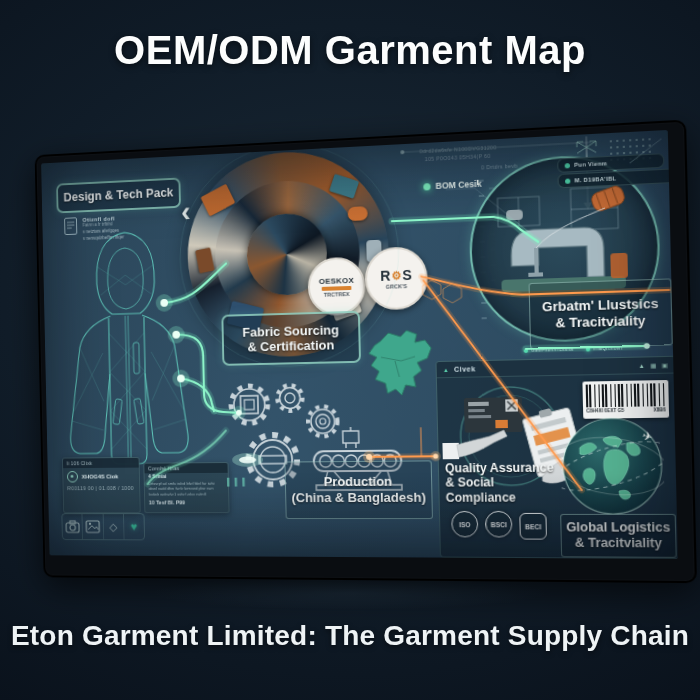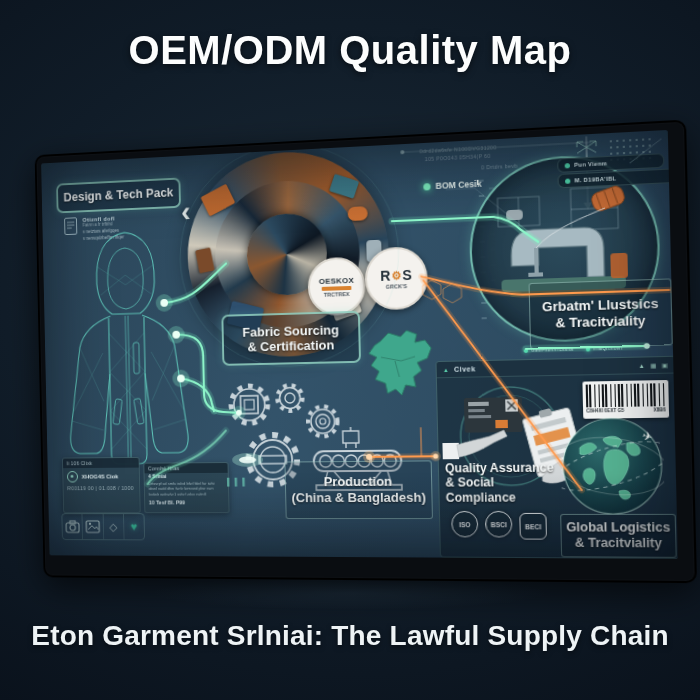--- a/index.html
+++ b/index.html
@@ -146,21 +146,21 @@
   .toolbar .cell{flex:1;display:flex;align-items:center;justify-content:center;border-right:1px solid rgba(150,200,195,.25);}
   .toolbar .cell:last-child{border-right:none;}
   .toolbar .uni{font-size:11px;color:#b9d2d4;line-height:1;}
   .toolbar .heart{color:#3ecba6;font-size:12px;text-shadow:0 0 5px rgba(62,203,166,.6);}
   
   .wire{stroke:#63cfc0;fill:none;}
 </style>
 </head>
 <body>
 
-<div class="page-title">OEM/ODM Quality Map</div>
+<div class="page-title">OEM/ODM Garment Map</div>
 
 <div class="monitor-shadow"></div>
 
 <div class="monitor">
   <div class="screen">
 
     <div class="dotgrid"></div>
     <div class="dashcol"></div>
     <div class="dashcol dashcol2"></div>
     <div class="code" style="left:395px;top:5px;">0drd2da6sfe N100DVG31200</div>
@@ -523,13 +523,13 @@
           <circle cx="146" cy="228" r="4" fill="#eafff5"></circle>
         <circle cx="206" cy="264" r="7" fill="rgba(140,255,210,.22)"></circle>
           <circle cx="206" cy="264" r="3" fill="#eafff5"></circle>
       </g>
     </svg>
 
     <div class="vignette"></div>
   </div>
 </div>
 
-<div class="page-footer">Eton Garment Srlniai: The Lawful Supply Chain</div>
+<div class="page-footer">Eton Garment Limited: The Garment Supply Chain</div>
 
 </body></html>

